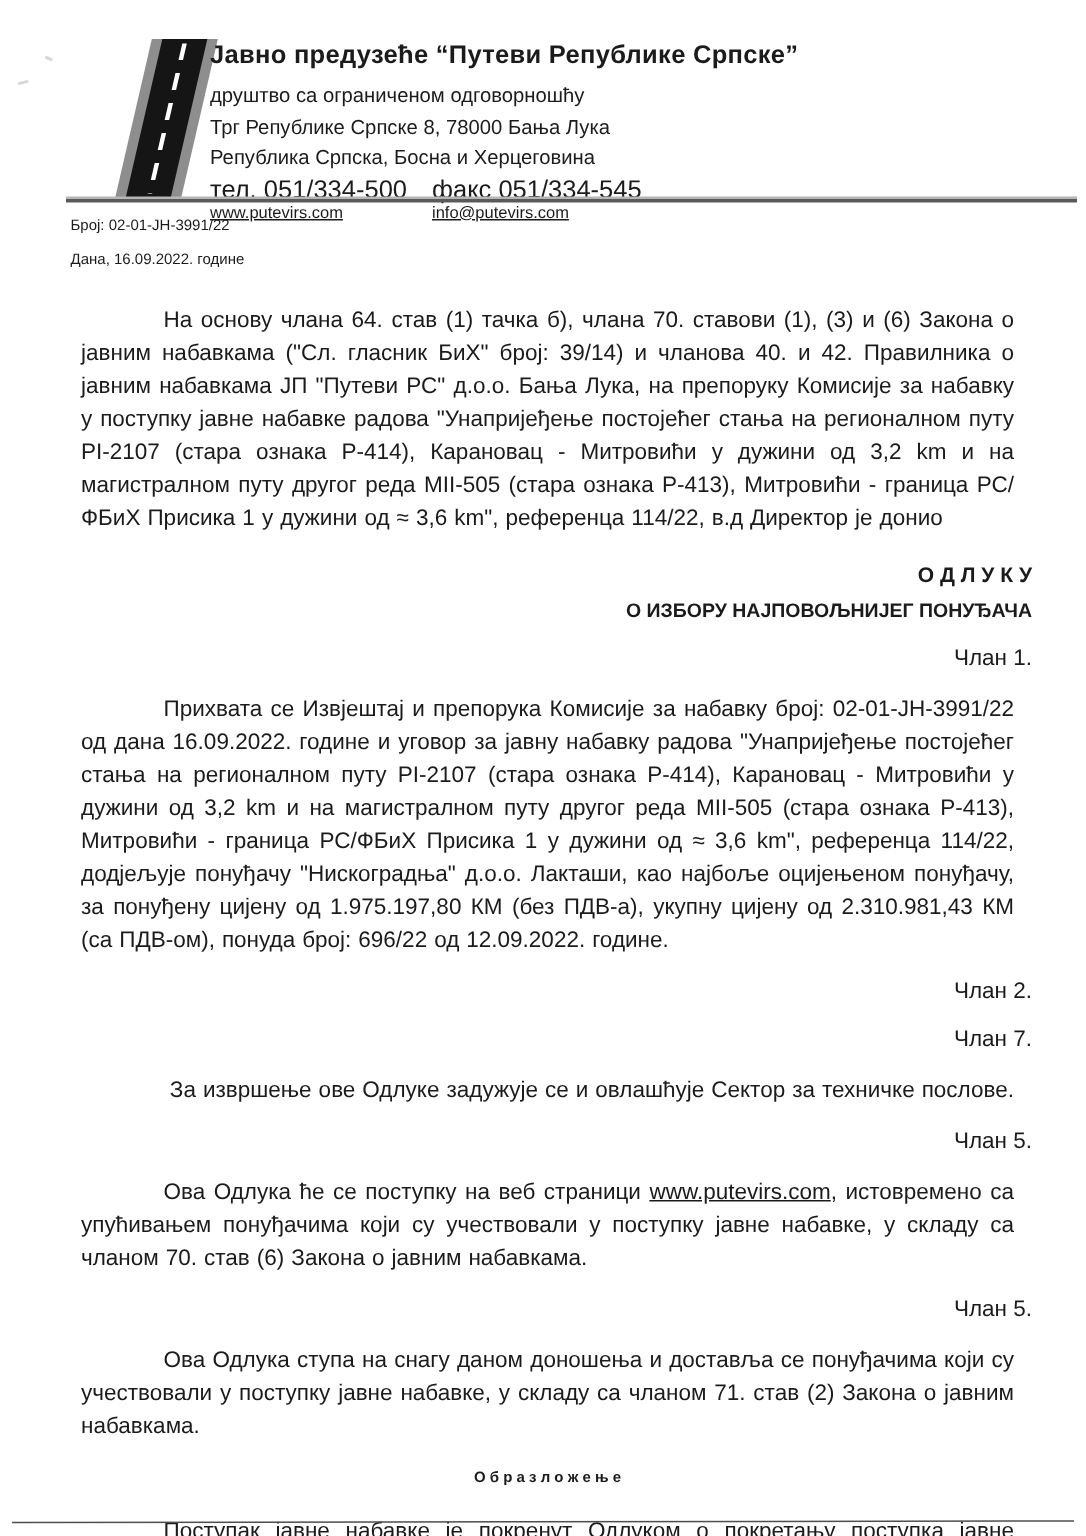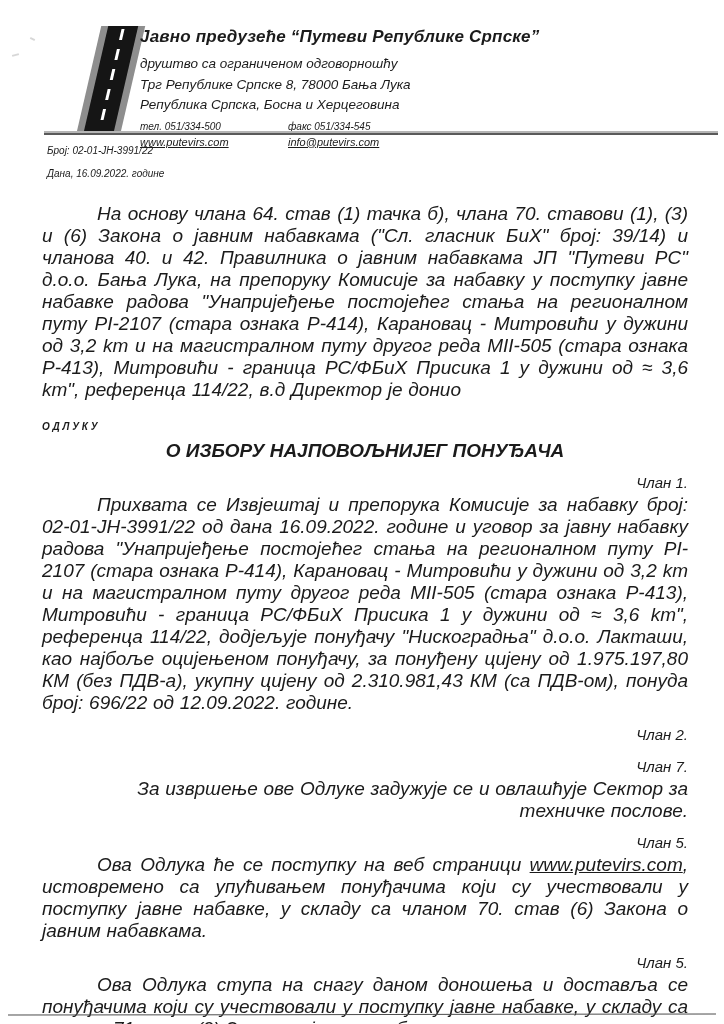--- a/index.html
+++ b/index.html
@@ -3,48 +3,47 @@
 <meta charset="utf-8">
 <style>
   html,body{margin:0;padding:0;background:#d9d9d9;}
   .page{
     position:relative;
     width:724px;height:1024px;
     background:#ffffff;
     overflow:hidden;
     font-family:"Liberation Sans","DejaVu Sans",sans-serif;
     color:#1b1b1b;
-    font-style:italic;
   }
   
   .logo{position:absolute;left:84px;top:26px;width:54px;height:106px;}
   .road{position:absolute;left:5px;right:5px;top:0;bottom:0;background:#8e8e8e;transform:skewX(-13deg);}
   .road-surface{position:absolute;left:7px;right:7px;top:0;bottom:0;background:#151515;}
   .road-dash{position:absolute;left:50%;margin-left:-1.5px;top:3px;bottom:3px;width:3px;
     background:repeating-linear-gradient(to bottom,#ffffff 0 11px,transparent 11px 20px);}
   .header-text{position:absolute;left:140px;top:27px;width:540px;}
   .company-name{font-size:17px;font-weight:bold;letter-spacing:.2px;margin:0 0 7px 0;}
   .h-line{font-size:13.5px;line-height:20.5px;margin:0;}
   .contact{display:grid;grid-template-columns:148px auto;margin-top:1px;}
-  .contact .c{font-size:10px;line-height:19px;}
+  .contact .c{font-size:17px;line-height:19px;}
   .contact .s{font-size:11px;line-height:13px;}
   .ulink{color:#1b1b1b;text-decoration:underline;}
   .header-rule{position:absolute;left:44px;top:131px;width:674px;height:4px;
     background:linear-gradient(to bottom,#b5b5b5 0 2px,#5a5a5a 2px 4px);}
   
   .mark{position:absolute;background:#9a9a9a;opacity:.4;}
   .mark1{left:30px;top:38px;width:5px;height:2px;transform:rotate(25deg);}
   .mark2{left:12px;top:54px;width:7px;height:2px;transform:rotate(-15deg);}
   
   .main{position:absolute;left:42px;top:139px;width:646px;}
   .meta{margin-left:5px;font-size:10px;line-height:23px;}
-  .par{font-size:19px;line-height:22px;text-align:justify;text-indent:55px;margin:0;word-spacing:.5px;}
+  .par{font-size:15px;line-height:22px;text-align:justify;text-indent:55px;margin:12px;word-spacing:.5px;}
   .no-just{text-align:right;}
-  .doc-title{font-size:10px;font-weight:bold;text-align:left;margin:15px 0 0 0;line-height:22px;}
-  .doc-subtitle{font-size:19px;font-weight:bold;text-align:center;margin:2px 0 0 0;line-height:22px;}
+  .doc-title{font-size:14px;font-weight:bold;text-align:right;margin:15px 0 0 0;line-height:22px;}
+  .doc-subtitle{font-size:13px;font-weight:bold;text-align:right;margin:2px 0 0 0;line-height:22px;}
   .clan{font-size:15px;text-align:right;line-height:22px;margin:10px 0 0 0;}
   .first-par{margin-top:18px;}
   .rationale-title{font-size:10px;font-weight:bold;text-align:center;margin:13px 0 0 0;line-height:22px;}
   .rationale-par{margin-top:13px;}
   .bottom-rule{position:absolute;left:8px;top:1014px;width:708px;height:1px;background:#4e4e4e;transform:rotate(-.08deg);}
 </style>
 </head>
 <body>
 
 <div class="page">

